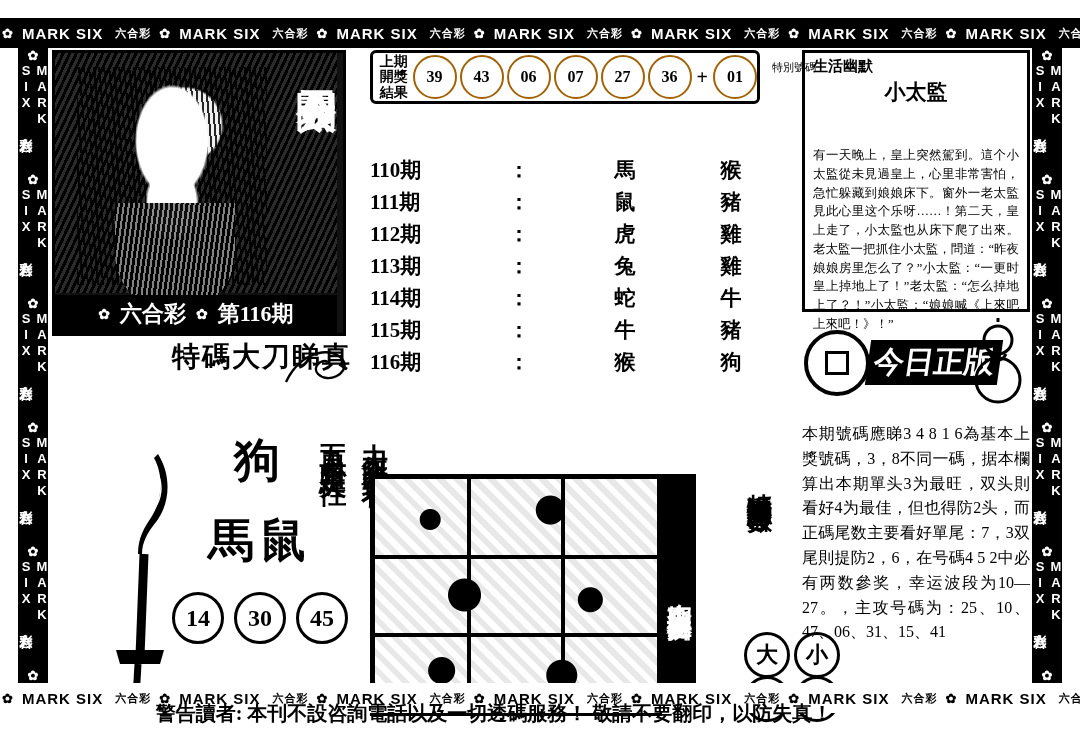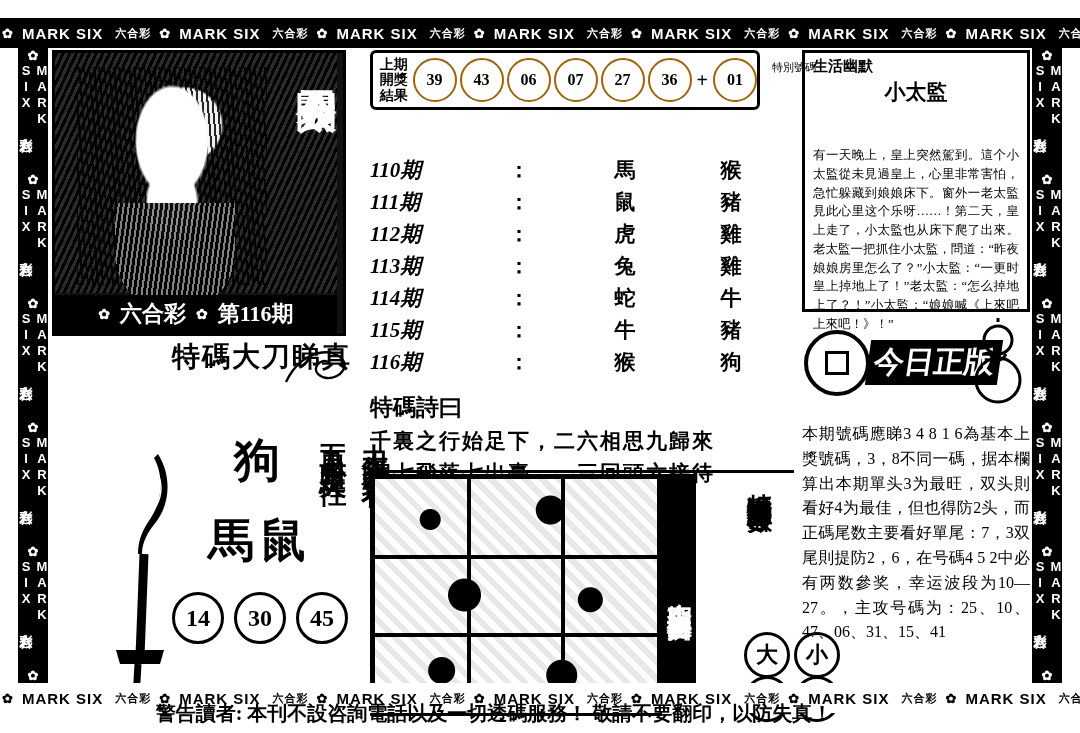--- a/index.html
+++ b/index.html
@@ -67,36 +67,36 @@
   
   .vpoem{position:absolute;top:372px;width:46px;font-size:27px;font-weight:bold;
          writing-mode:vertical-rl;text-orientation:upright;letter-spacing:6px;line-height:1.15;}
   .vpoem.c1{left:292px;}
   .vpoem.c2{left:250px;}
 
   
   .sword{position:absolute;left:46px;top:400px;width:90px;height:250px;}
 
   
-  .resultBar{position:absolute;left:318px;top:0;width:390px;height:60px;border:3px solid #000;
+  .resultBar{position:absolute;left:318px;top:0;width:390px;height:54px;border:3px solid #000;
         border-radius:6px;display:flex;align-items:center;padding-left:6px;box-sizing:border-box;}
   .resultBar .lbl{font-size:14px;font-weight:bold;line-height:1.1;width:54px;text-align:center;}
   .numRow{display:flex;gap:3px;align-items:center;margin-left:4px;}
   .num{width:40px;height:40px;border:2px solid #a16207;border-radius:50%;
        display:flex;align-items:center;justify-content:center;font-size:16px;font-weight:bold;}
   .numSep{font-size:20px;font-weight:bold;padding:0 2px;}
   .rbTail{position:absolute;right:-72px;top:8px;width:70px;font-size:11px;font-weight:normal;
           line-height:1.2;text-align:center;}
 
   .headline{position:absolute;left:318px;top:58px;width:420px;font-size:36px;font-weight:bold;
             letter-spacing:1px;}
 
   .listBox{position:absolute;left:318px;top:104px;width:420px;height:230px;}
   .row{display:flex;align-items:center;height:32px;font-size:21px;font-weight:bold;}
-  .row .per{width:96px;font-style:italic;}
+  .row .per{width:96px;}
   .row .col{width:106px;text-align:center;}
 
   .poemBox{position:absolute;left:318px;top:342px;width:424px;height:78px;
            border-bottom:3px solid #000;}
   .poemBox .pt{font-size:23px;font-weight:bold;}
   .poemBox .pl{font-size:21px;font-weight:bold;margin-top:4px;letter-spacing:2px;}
 
   .picBox{position:absolute;left:318px;top:424px;width:286px;height:236px;border:3px solid #000;
           background:#fff;overflow:hidden;}
   .picBox .art{position:absolute;inset:0;
@@ -292,25 +292,20 @@
         <span class="col">豬</span>
       </div>
       <div class="row">
         <span class="per">116期</span>
         <span class="col">：</span>
         <span class="col">猴</span>
         <span class="col">狗</span>
       </div>
     </div>
 
-    <div class="poemBox">
-      <div class="pt">特碼詩曰</div>
-      <div class="pl">千裏之行始足下，二六相思九歸來</div>
-      <div class="pl">四七飛落七出臺，一三回頭六接待</div>
-    </div>
 
     <div class="picBox">
       <div class="art"></div>
       <div class="cell" style="left:0;top:0;width:94px;height:78px;"></div>
       <div class="cell" style="left:94px;top:0;width:94px;height:78px;"></div>
       <div class="cell" style="left:188px;top:0;width:94px;height:78px;"></div>
       <div class="cell" style="left:0;top:78px;width:94px;height:78px;"></div>
       <div class="cell" style="left:94px;top:78px;width:94px;height:78px;"></div>
       <div class="cell" style="left:188px;top:78px;width:94px;height:78px;"></div>
       <div class="cell" style="left:0;top:156px;width:94px;height:78px;"></div>

